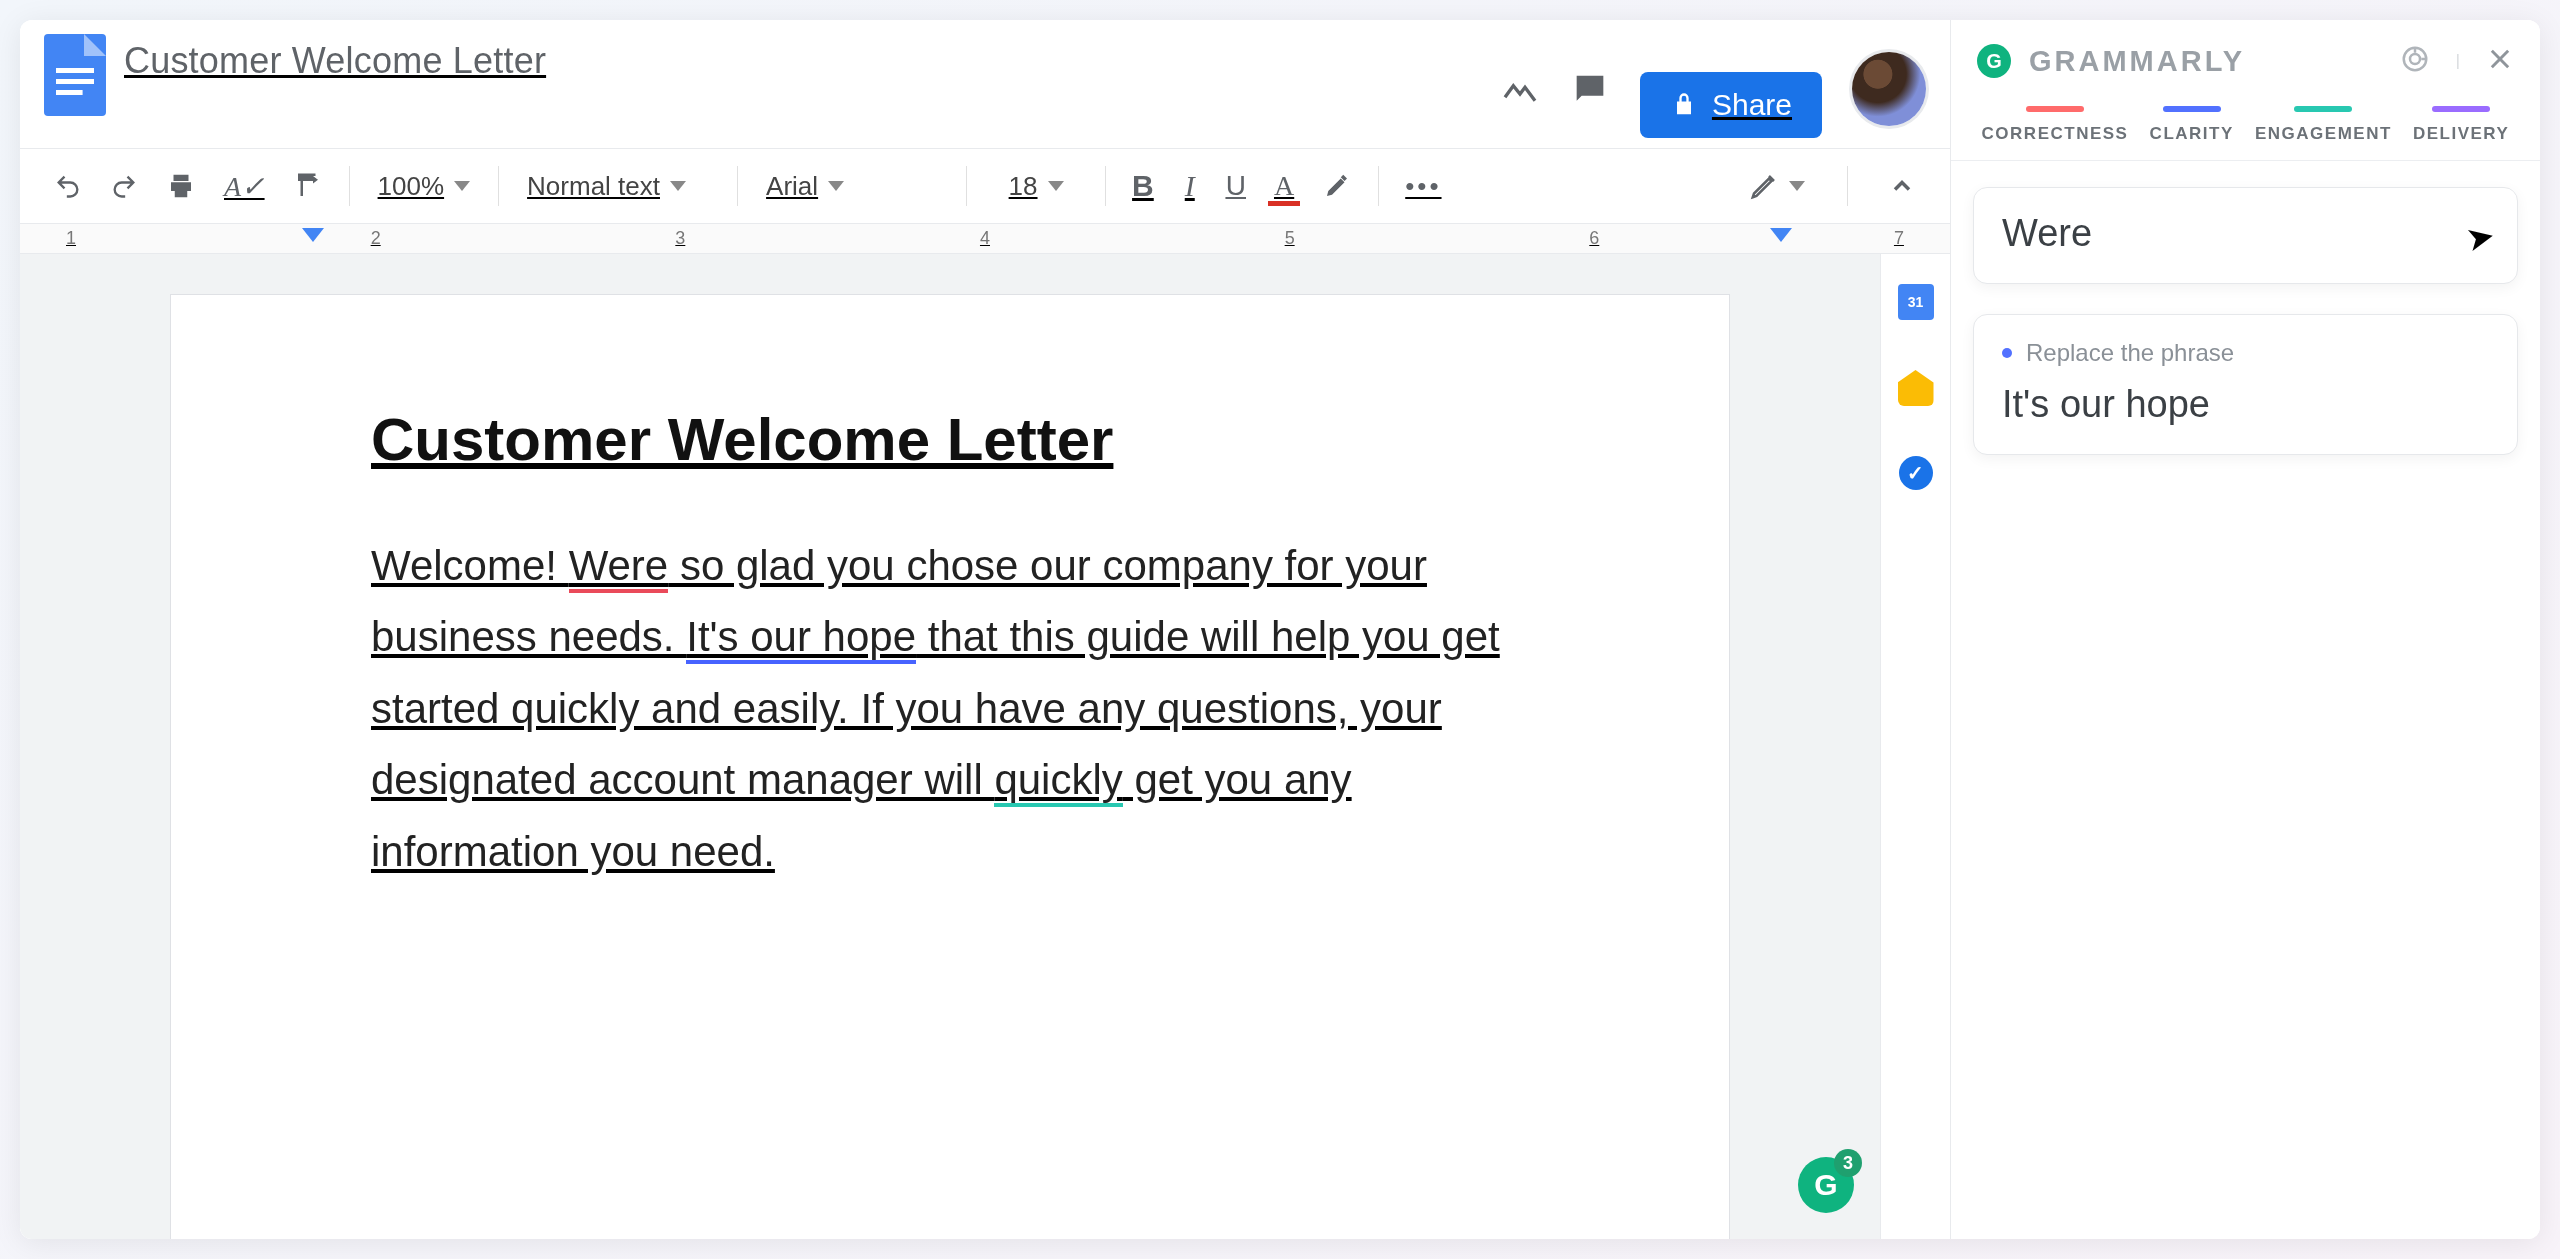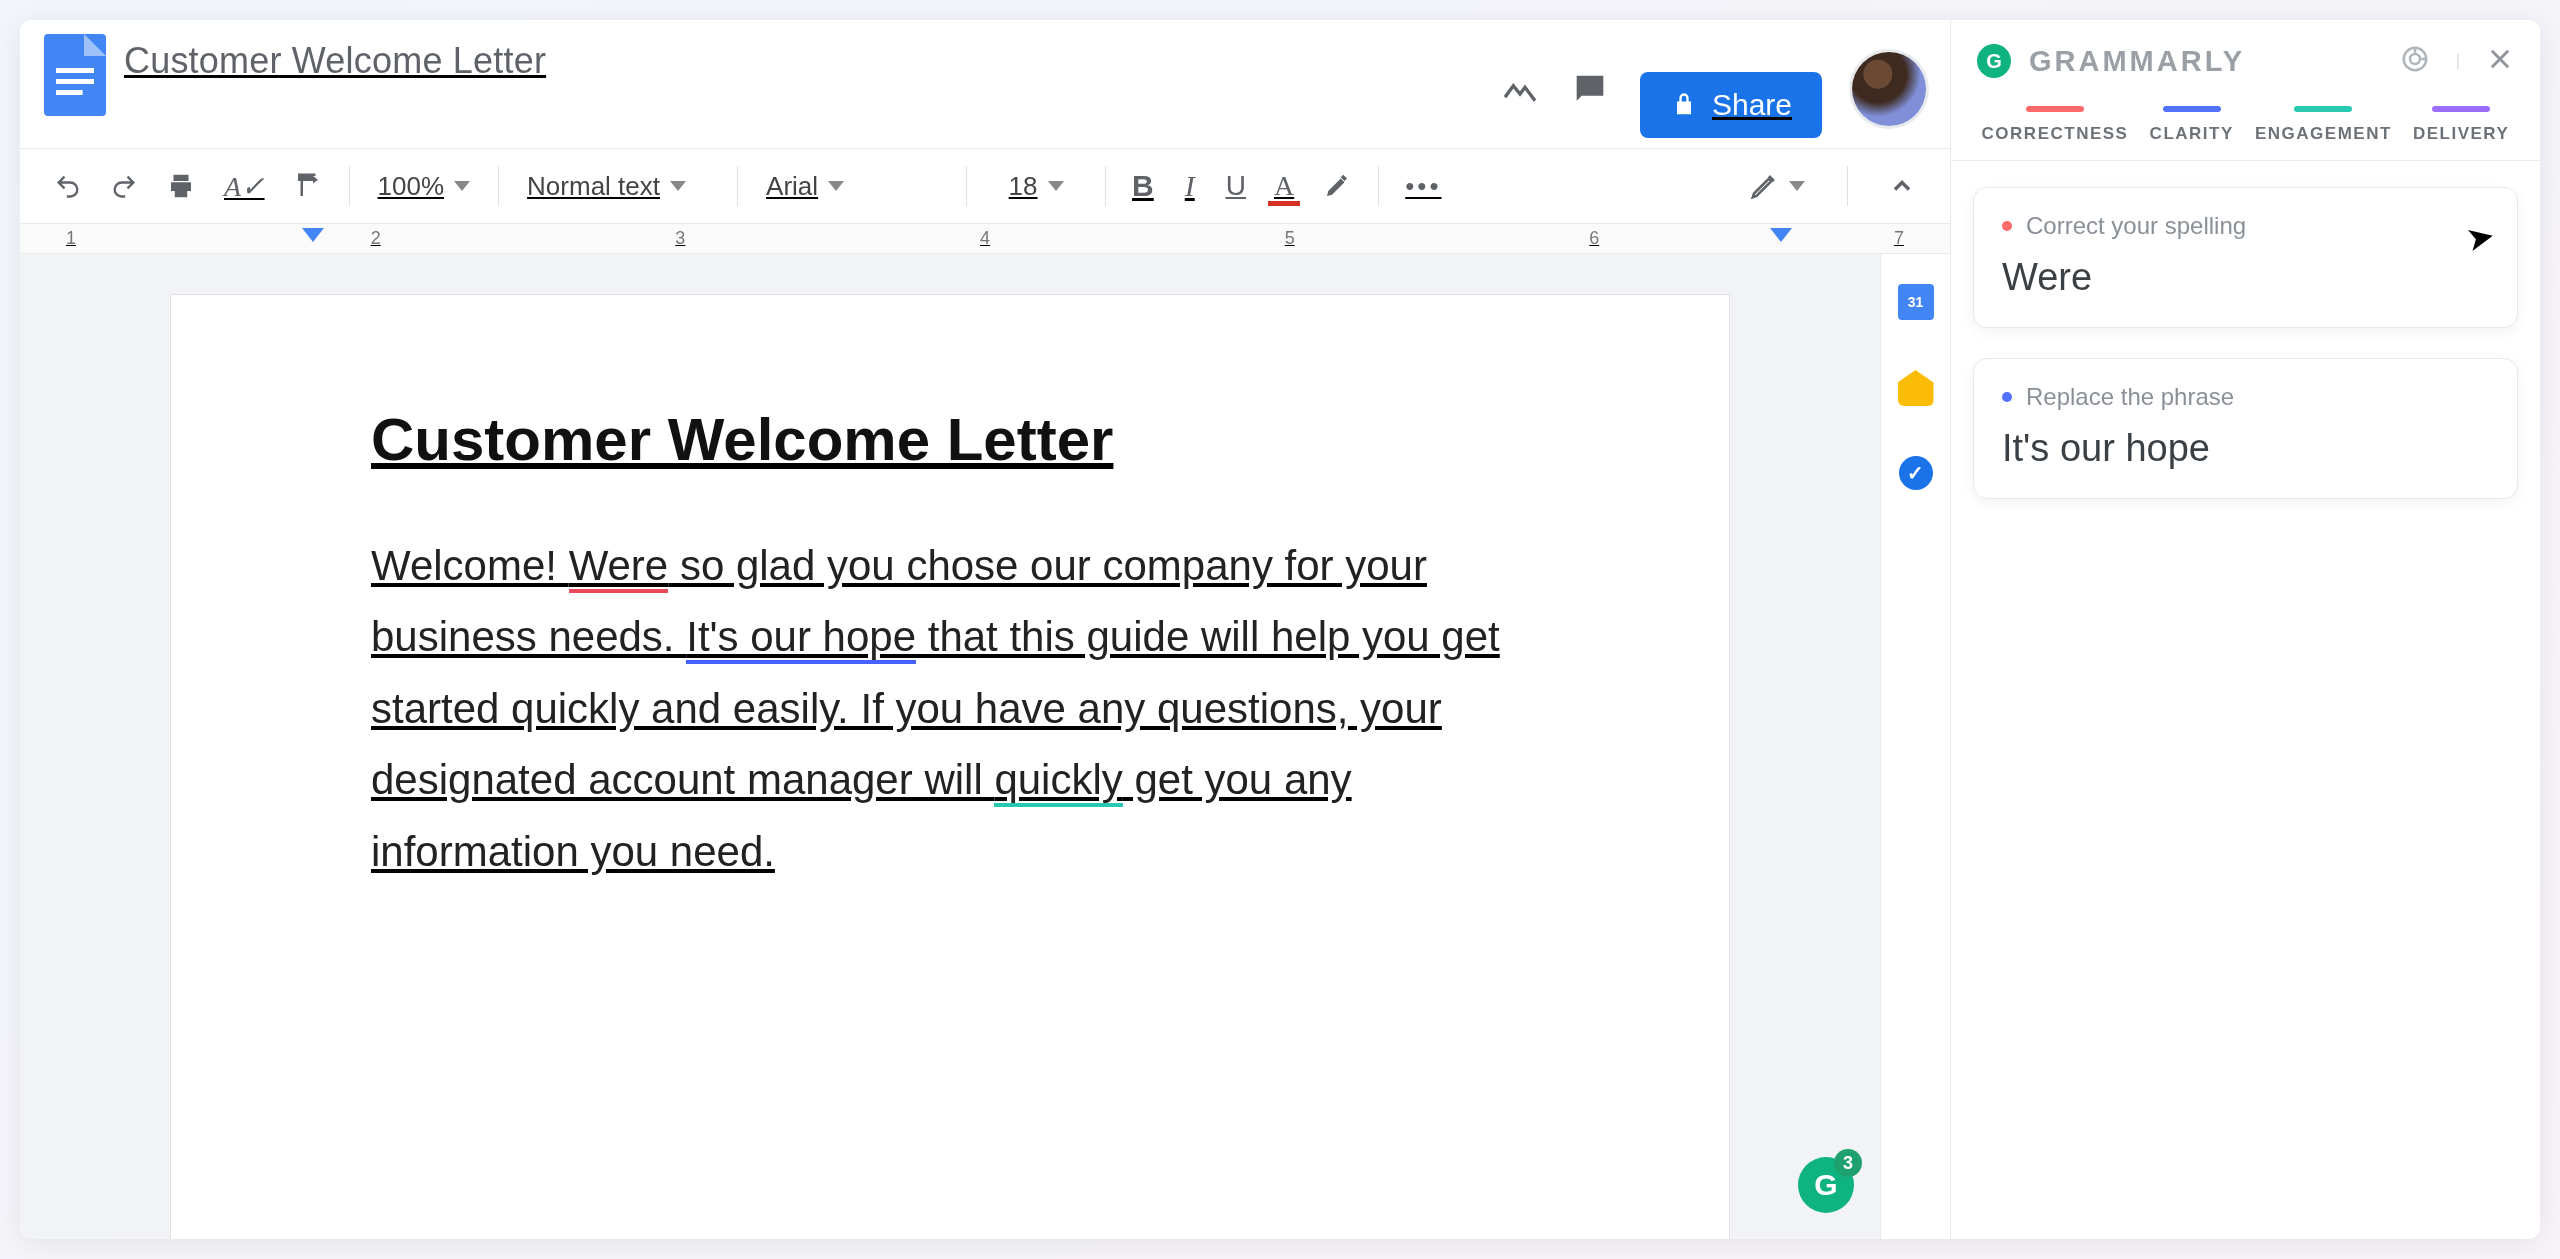--- a/index.html
+++ b/index.html
@@ -469,24 +469,20 @@
         <span>ENGAGEMENT</span>
       </div>
       <div class="g-tab">
         <div class="bar bar-purple"></div>
         <span>DELIVERY</span>
       </div>
     </div>
 
     <div class="g-cards">
       <div class="g-card">
-        <div class="hint">
-          <span class="dot dot-red"></span>
-          <span>Correct your spelling</span>
-        </div>
         <div class="sugg">Were</div>
       </div>
       <span class="cursor-pointer">➤</span>
 
       <div class="g-card">
         <div class="hint">
           <span class="dot dot-blue"></span>
           <span>Replace the phrase</span>
         </div>
         <div class="sugg">It's our hope</div>

